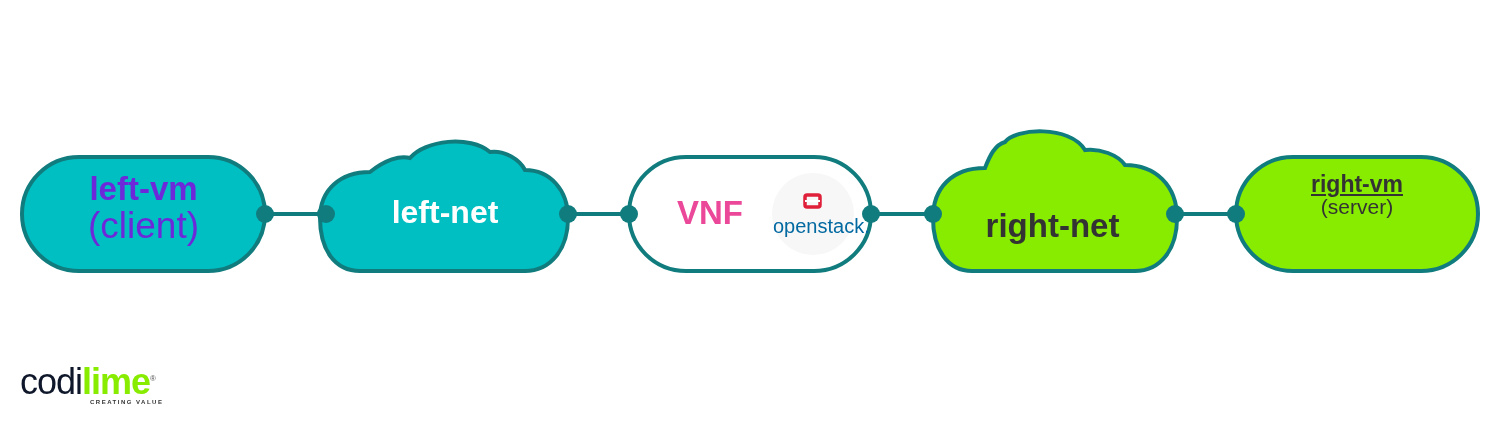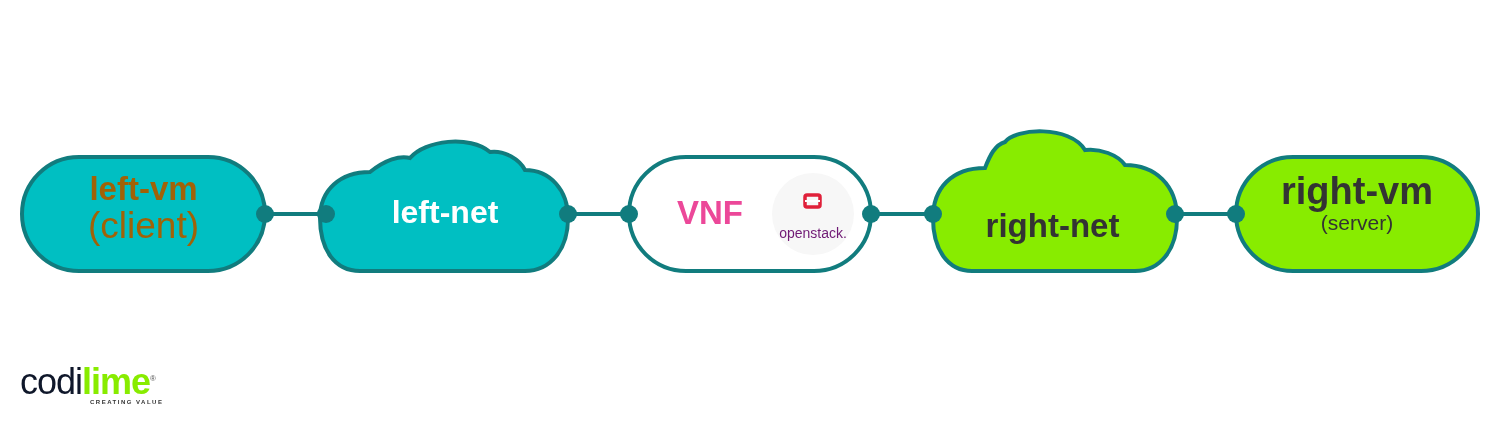--- a/index.html
+++ b/index.html
@@ -41,34 +41,34 @@
     <circle cx="326" cy="214" r="9"></circle>
     <circle cx="568" cy="214" r="9"></circle>
     <circle cx="629" cy="214" r="9"></circle>
     <circle cx="871" cy="214" r="9"></circle>
     <circle cx="933" cy="214" r="9"></circle>
     <circle cx="1175" cy="214" r="9"></circle>
     <circle cx="1236" cy="214" r="9"></circle>
   </g>
 </svg>
 
-<div class="lbl" style="left:22px;top:172px;width:243px;color:#a16207;">
+<div class="lbl" style="left:22px;top:172px;width:243px;color:#6d28d9;">
   <div class="bold" style="font-size:33px;">left-vm</div>
   <div style="font-size:37px;">(client)</div>
 </div>
 
 <div class="lbl bold" style="left:330px;top:196px;width:230px;font-size:32px;color:#ffffff;">left-net</div>
 
 <div class="lbl bold" style="left:660px;top:196px;width:100px;font-size:33px;color:#ec4899;">VNF</div>
-<div class="lbl" style="left:773px;top:226px;width:80px;font-size:14px;color:#701a75;">openstack.</div>
+<div class="lbl" style="left:773px;top:216px;width:80px;font-size:20px;color:#0369a1;">openstack.</div>
 
 <div class="lbl bold" style="left:940px;top:194px;width:225px;font-size:33px;color:#333333;margin-top:15px;">right-net</div>
 
 <div class="lbl" style="left:1236px;top:172px;width:242px;color:#333333;">
-  <div class="bold" style="font-size:38px;">right-vm</div>
+  <div class="bold" style="font-size:23px;text-decoration:underline;">right-vm</div>
   <div style="font-size:21px;">(server)</div>
 </div>
 
 <div class="logo">
   <div style="font-size:36px;line-height:34px;letter-spacing:-1px;">
     <span style="color:#0f172a;">codi</span><span style="color:#88ec00;font-weight:bold;">lime</span><sup style="font-size:8px;color:#555;">®</sup>
   </div>
   <div style="font-size:6px;letter-spacing:1.5px;color:#333;margin-left:70px;font-weight:bold;">CREATING VALUE</div>
 </div>
 

